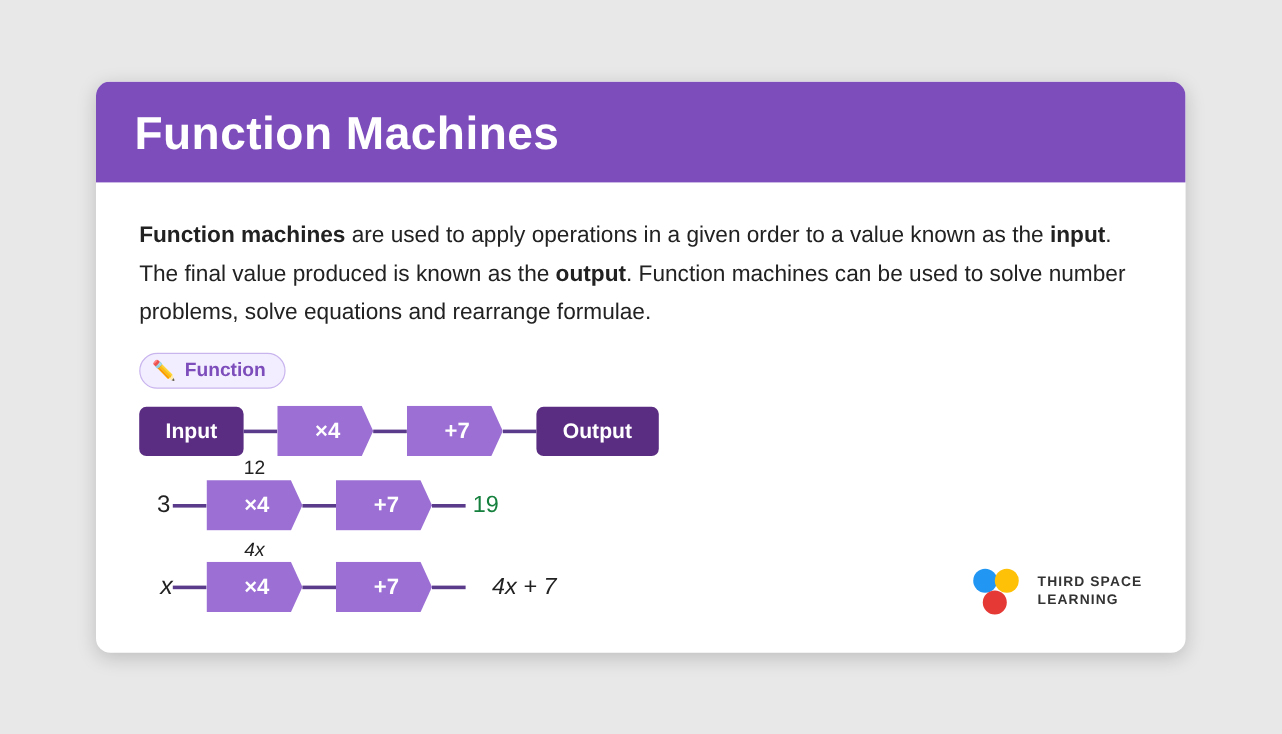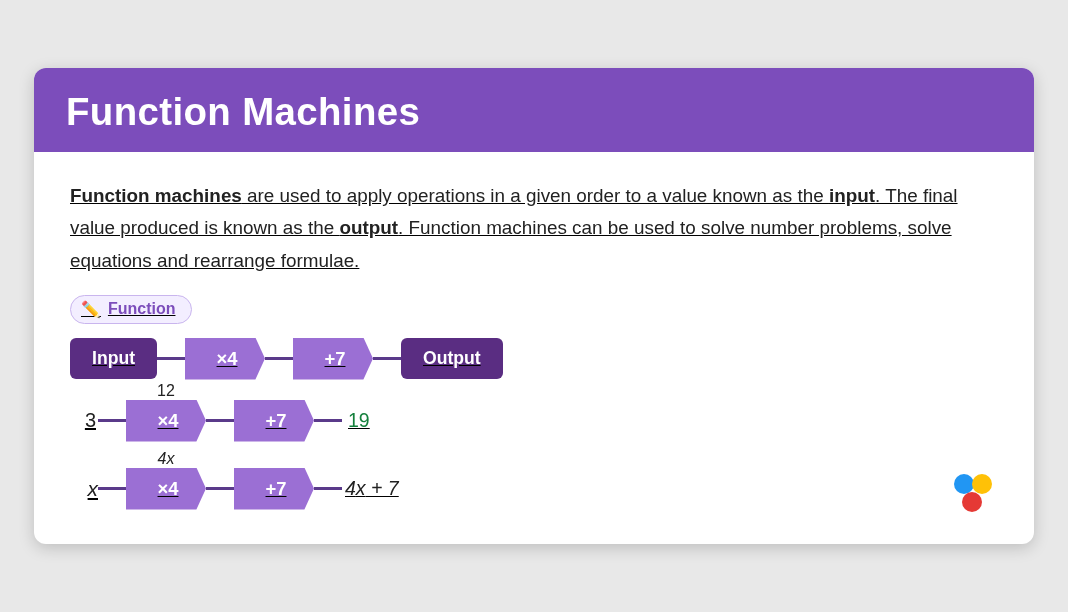--- a/index.html
+++ b/index.html
@@ -5,39 +5,38 @@
     * { margin: 0; padding: 0; box-sizing: border-box; }
     body {
       background: #e8e8e8;
       display: flex;
       justify-content: center;
       align-items: center;
       min-height: 100vh;
       font-family: Arial, sans-serif;
     }
     .card {
-      width: 1000px;
+      width: 908px;
       background: white;
       border-radius: 12px;
       overflow: hidden;
       box-shadow: 0 4px 16px rgba(0,0,0,0.18);
     }
     .header {
       background: #7c4dbb;
       padding: 22px 32px 18px 32px;
     }
     .header h1 {
       color: white;
       font-size: 2.4em;
       font-weight: 800;
       letter-spacing: 0.01em;
     }
     .content {
       padding: 28px 36px 24px 36px;
-      text-decoration: underline;
     }
     .description {
       font-size: 1.18em;
       line-height: 1.7;
       color: #222;
       margin-bottom: 18px;
     }
     .description b { font-weight: 800; }
     .example-section {
       display: flex;
@@ -188,21 +187,21 @@
     }
     
     .result-val {
       font-size: 1.22em;
       color: #15803d;
       margin-left: 6px;
     }
     .result-italic {
       font-size: 1.22em;
       color: #222;
-      margin-left: 3px;
+      margin-left: 22px;
       font-style: italic;
     }
   </style>
 </head>
 <body>
 
 <div class="card">
   <div class="header">
     <h1>Function Machines</h1>
   </div>
@@ -261,18 +260,22 @@
           <div class="line" style="width:28px;"></div>
           <span class="result-italic">4<i>x</i> + 7</span>
         </div>
 
         <div class="tsl-logo" style="margin-left:auto; flex-shrink:0;">
           <div class="tsl-circles">
             <div class="circle-blue"></div>
             <div class="circle-yellow"></div>
             <div class="circle-red"></div>
           </div>
+          <div class="tsl-text">
+            <span>THIRD SPACE</span>
+            <span>LEARNING</span>
+          </div>
         </div>
       </div>
 
     </div>
   </div>
 </div>
 
 </body></html>

